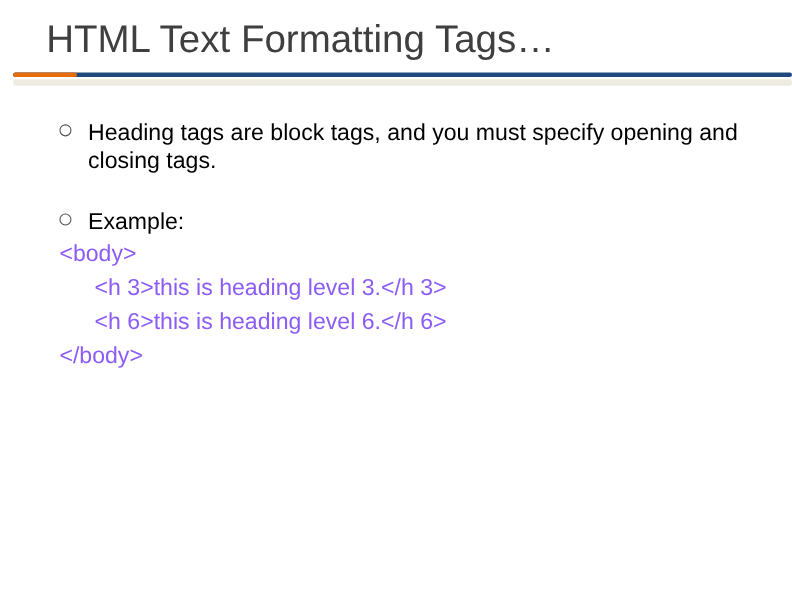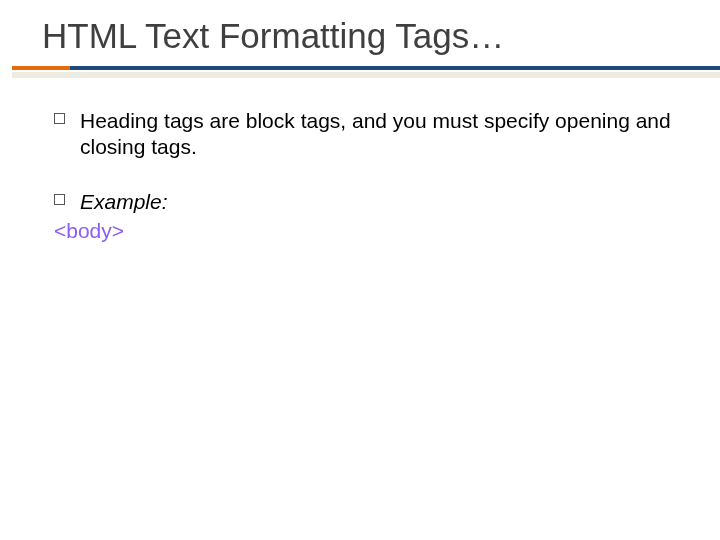--- a/index.html
+++ b/index.html
@@ -1,15 +1,15 @@
 <!DOCTYPE html>
 <html><head>
 <meta charset="utf-8">
 <style>
-  * { margin: 0; padding: 0; box-sizing: border-box; }
+  * { margin: 0; padding: 0; box-sizing: border-box; border-radius: 10px; }
   body {
     width: 720px;
     height: 540px;
     background: #ffffff;
     font-family: Arial, Helvetica, sans-serif;
     position: relative;
     overflow: hidden;
   }
   .title {
     font-size: 35px;
@@ -61,21 +61,20 @@
     font-size: 21px;
     color: #000;
     line-height: 1.25;
   }
   .example-block {
     margin-left: 0;
   }
   .example-head {
     display: flex;
     align-items: flex-start;
-    font-style: italic;
   }
   .code-lines {
     font-size: 21px;
     color: #8b5cf6;
     line-height: 1.48;
     margin-top: 0;
   }
   .code-line-root { margin-left: 0; }
   .code-line-child { margin-left: 32px; }
 </style>
@@ -98,16 +97,19 @@
     <span class="bullet-text">Heading tags are block tags, and you must specify opening and closing tags.</span>
   </div>
 
   <div class="example-block">
     <div class="example-head">
       <span class="bullet"></span>
       <span class="bullet-text">Example:</span>
     </div>
     <div class="code-lines">
       <div class="code-line-root">&lt;body&gt;</div>
+      <div class="code-line-child">&lt;h 3&gt;this is heading level 3.&lt;/h 3&gt;</div>
+      <div class="code-line-child">&lt;h 6&gt;this is heading level 6.&lt;/h 6&gt;</div>
+      <div class="code-line-root">&lt;/body&gt;</div>
     </div>
   </div>
 
 </div>
 
 </body></html>

